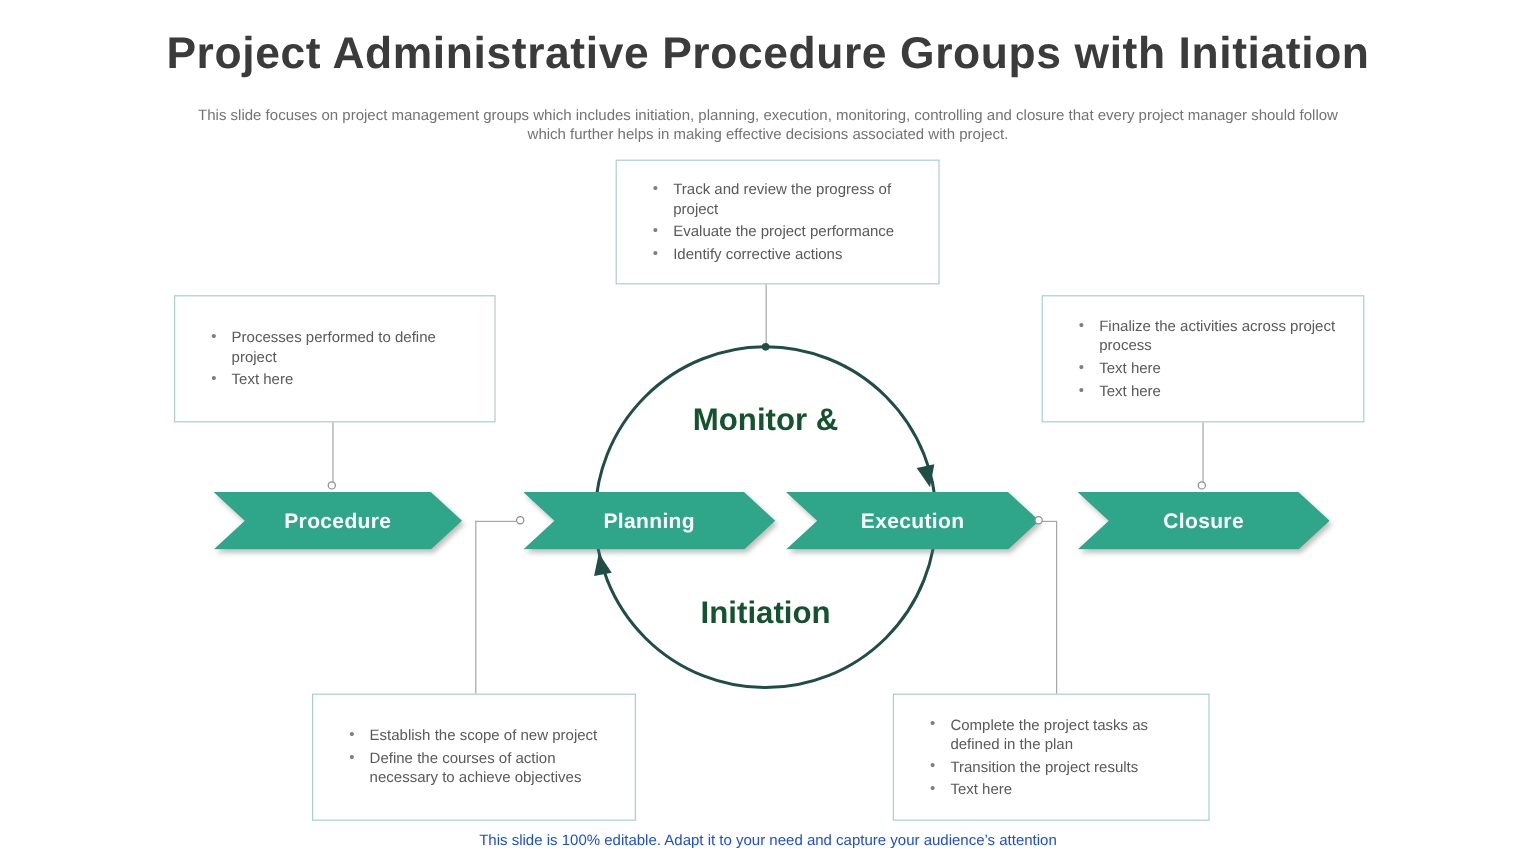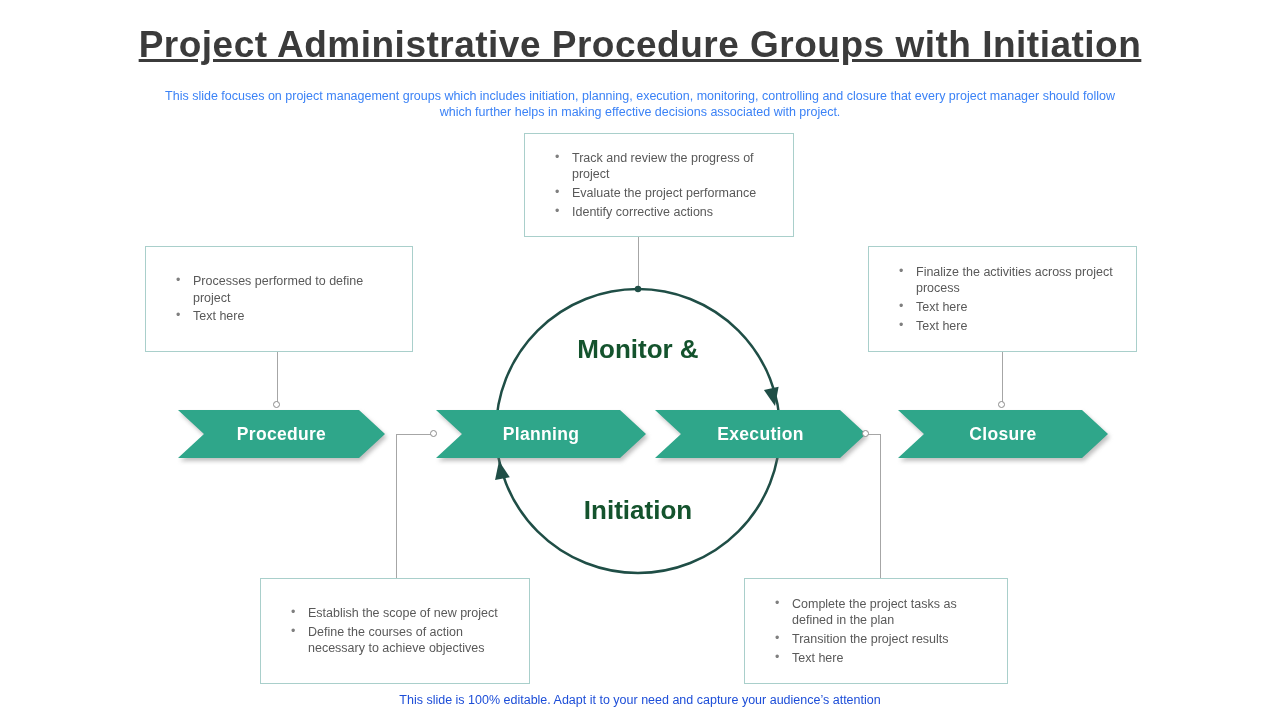--- a/index.html
+++ b/index.html
@@ -2,42 +2,42 @@
 <html><head>
 <meta charset="utf-8">
 <style>
   html,body { margin:0; padding:0; background:#fff; }
   .slide {
     position:relative; width:1280px; height:720px; background:#ffffff;
     font-family:"Liberation Sans", sans-serif; overflow:hidden;
   }
   .title {
     position:absolute; top:24px; left:0; width:1280px; text-align:center;
-    font-size:37px; font-weight:600; color:#3b3b3b; letter-spacing:0.5px; margin:0;text-decoration:underline;
+    font-size:37px; font-weight:600; color:#3b3b3b; letter-spacing:0.5px; margin:0;
   }
   .subtitle {
     position:absolute; top:88px; left:160px; width:960px; text-align:center;
-    font-size:12.5px; line-height:1.28; color:#3b82f6; margin:0;
+    font-size:12.5px; line-height:1.28; color:#737373; margin:0;
   }
   .footer {
     position:absolute; top:693px; left:0; width:1280px; text-align:center;
     font-size:12.5px; color:#1d4ed8; margin:0;
   }
   
   .callout {
     position:absolute; border:1px solid #a9cfcb; background:#fff;
     display:flex; align-items:center; box-sizing:border-box; z-index:1;
   }
   .callout ul { list-style:none; margin:0; padding:0 8px 0 30px; }
   .callout li {
     position:relative; padding-left:17px; font-size:12.5px; color:#595959;
     line-height:1.33; margin:2px 0;
   }
   .callout li::before { content:"•"; position:absolute; left:0; top:-1px; color:#7f7f7f; }
-  .co-monitoring { left:524px; top:133px; width:270px; height:104px; }
+  .co-monitoring { left:513px; top:133px; width:270px; height:104px; }
   .co-initiation { left:145px; top:246px; width:268px; height:106px; }
   .co-closure    { left:868px; top:246px; width:269px; height:106px; }
   .co-planning   { left:260px; top:578px; width:270px; height:106px; }
   .co-execution  { left:744px; top:578px; width:264px; height:106px; }
   
   .conn { position:absolute; background:#a6a6a6; z-index:1; }
   .conn.v { width:1px; } .conn.h { height:1px; }
   .node {
     position:absolute; width:7px; height:7px; box-sizing:border-box;
     border:1px solid #8c8c8c; border-radius:50%; background:#fff; z-index:5;

